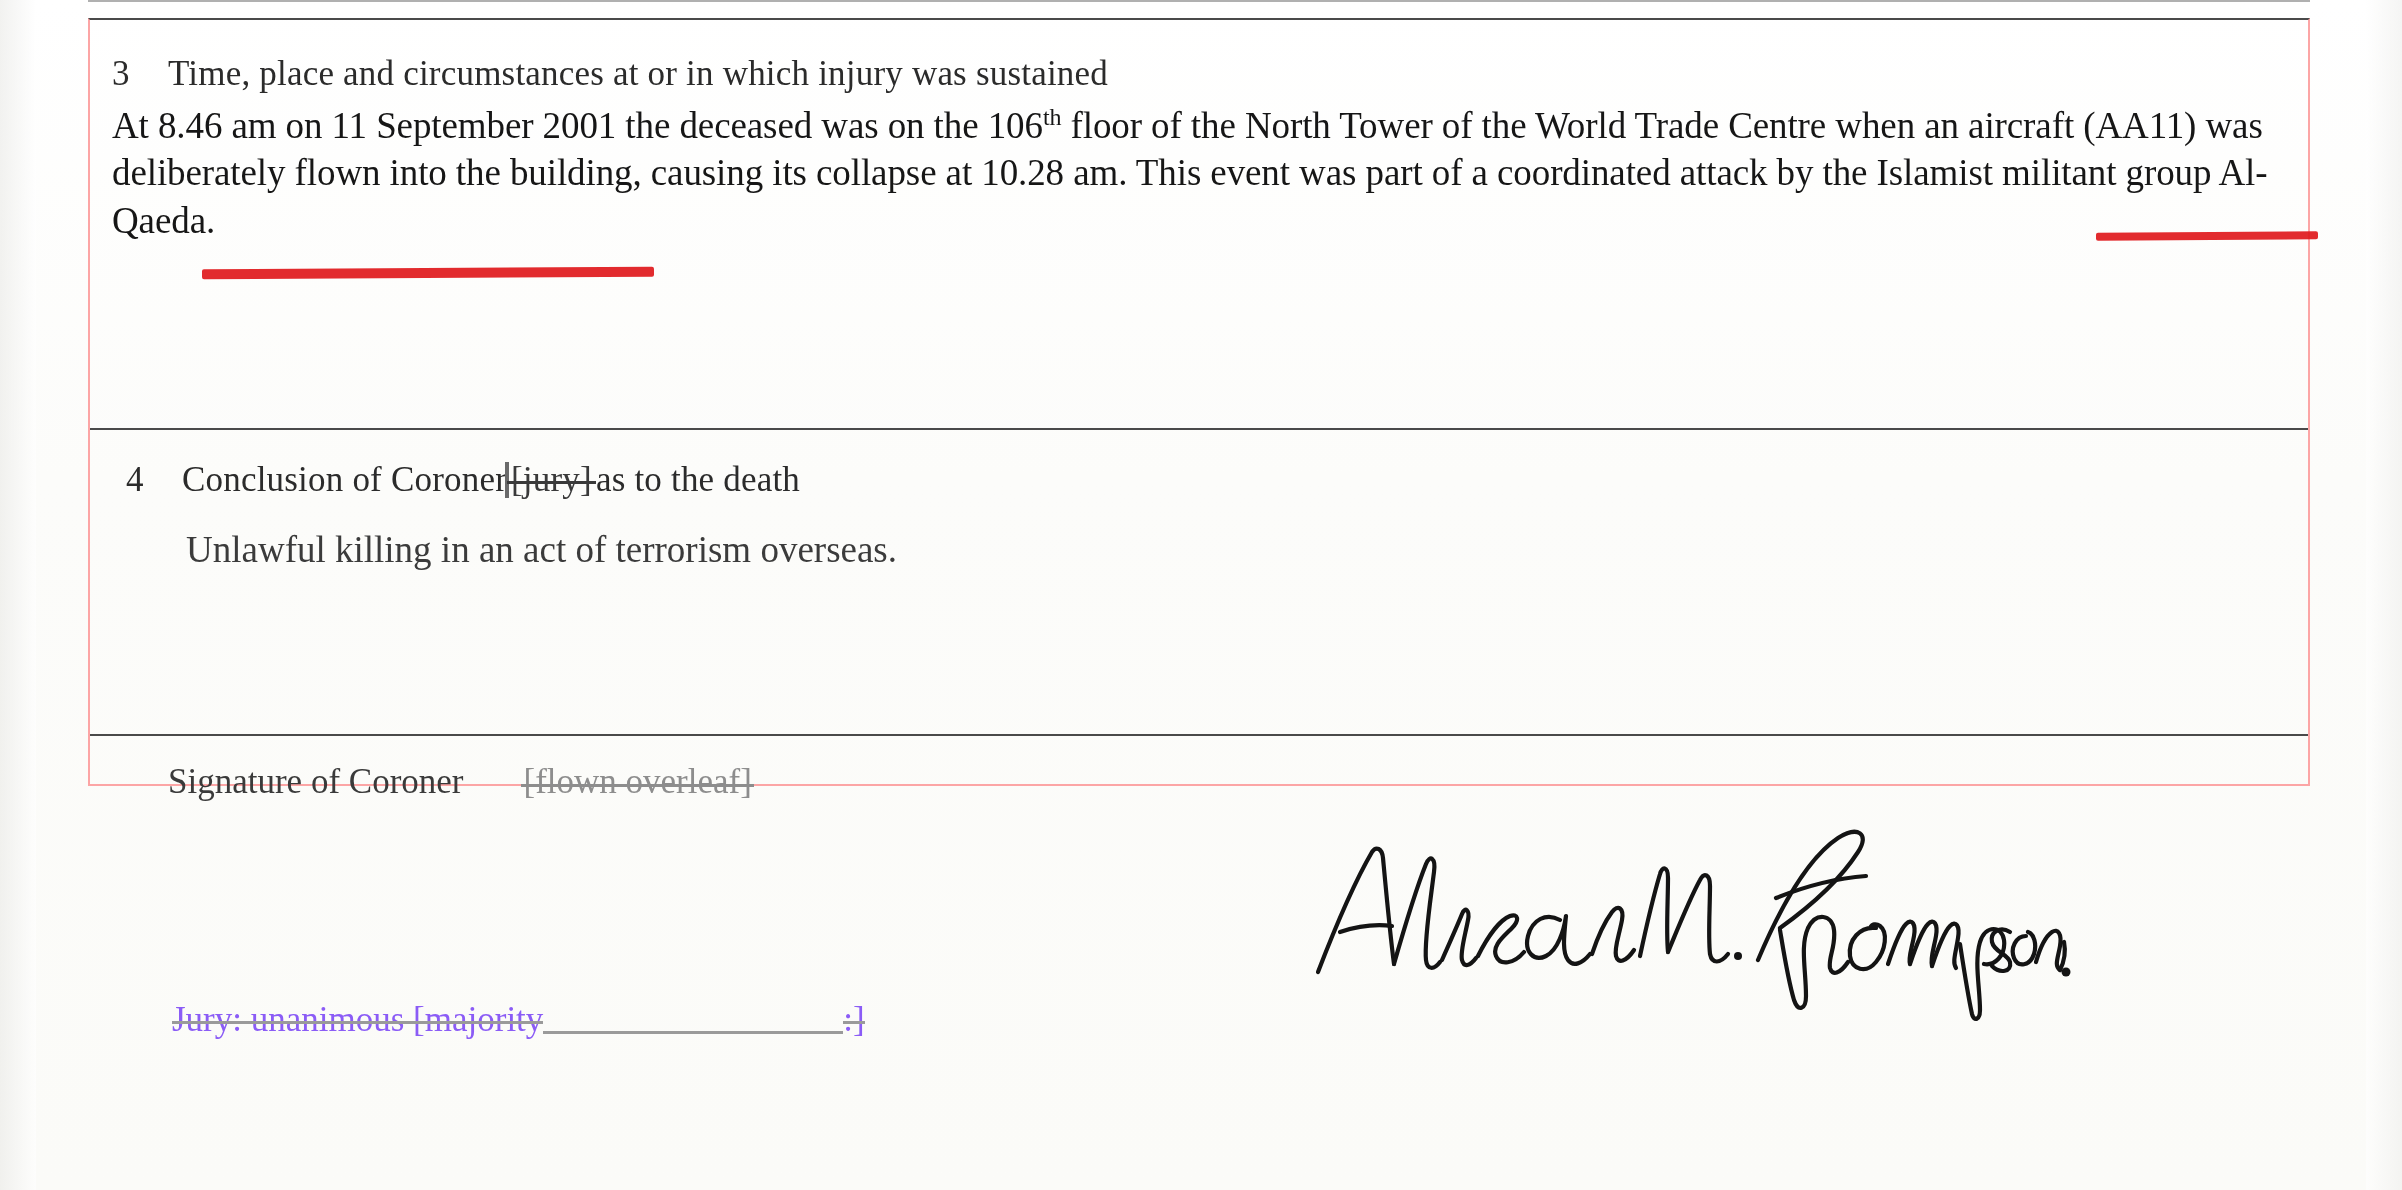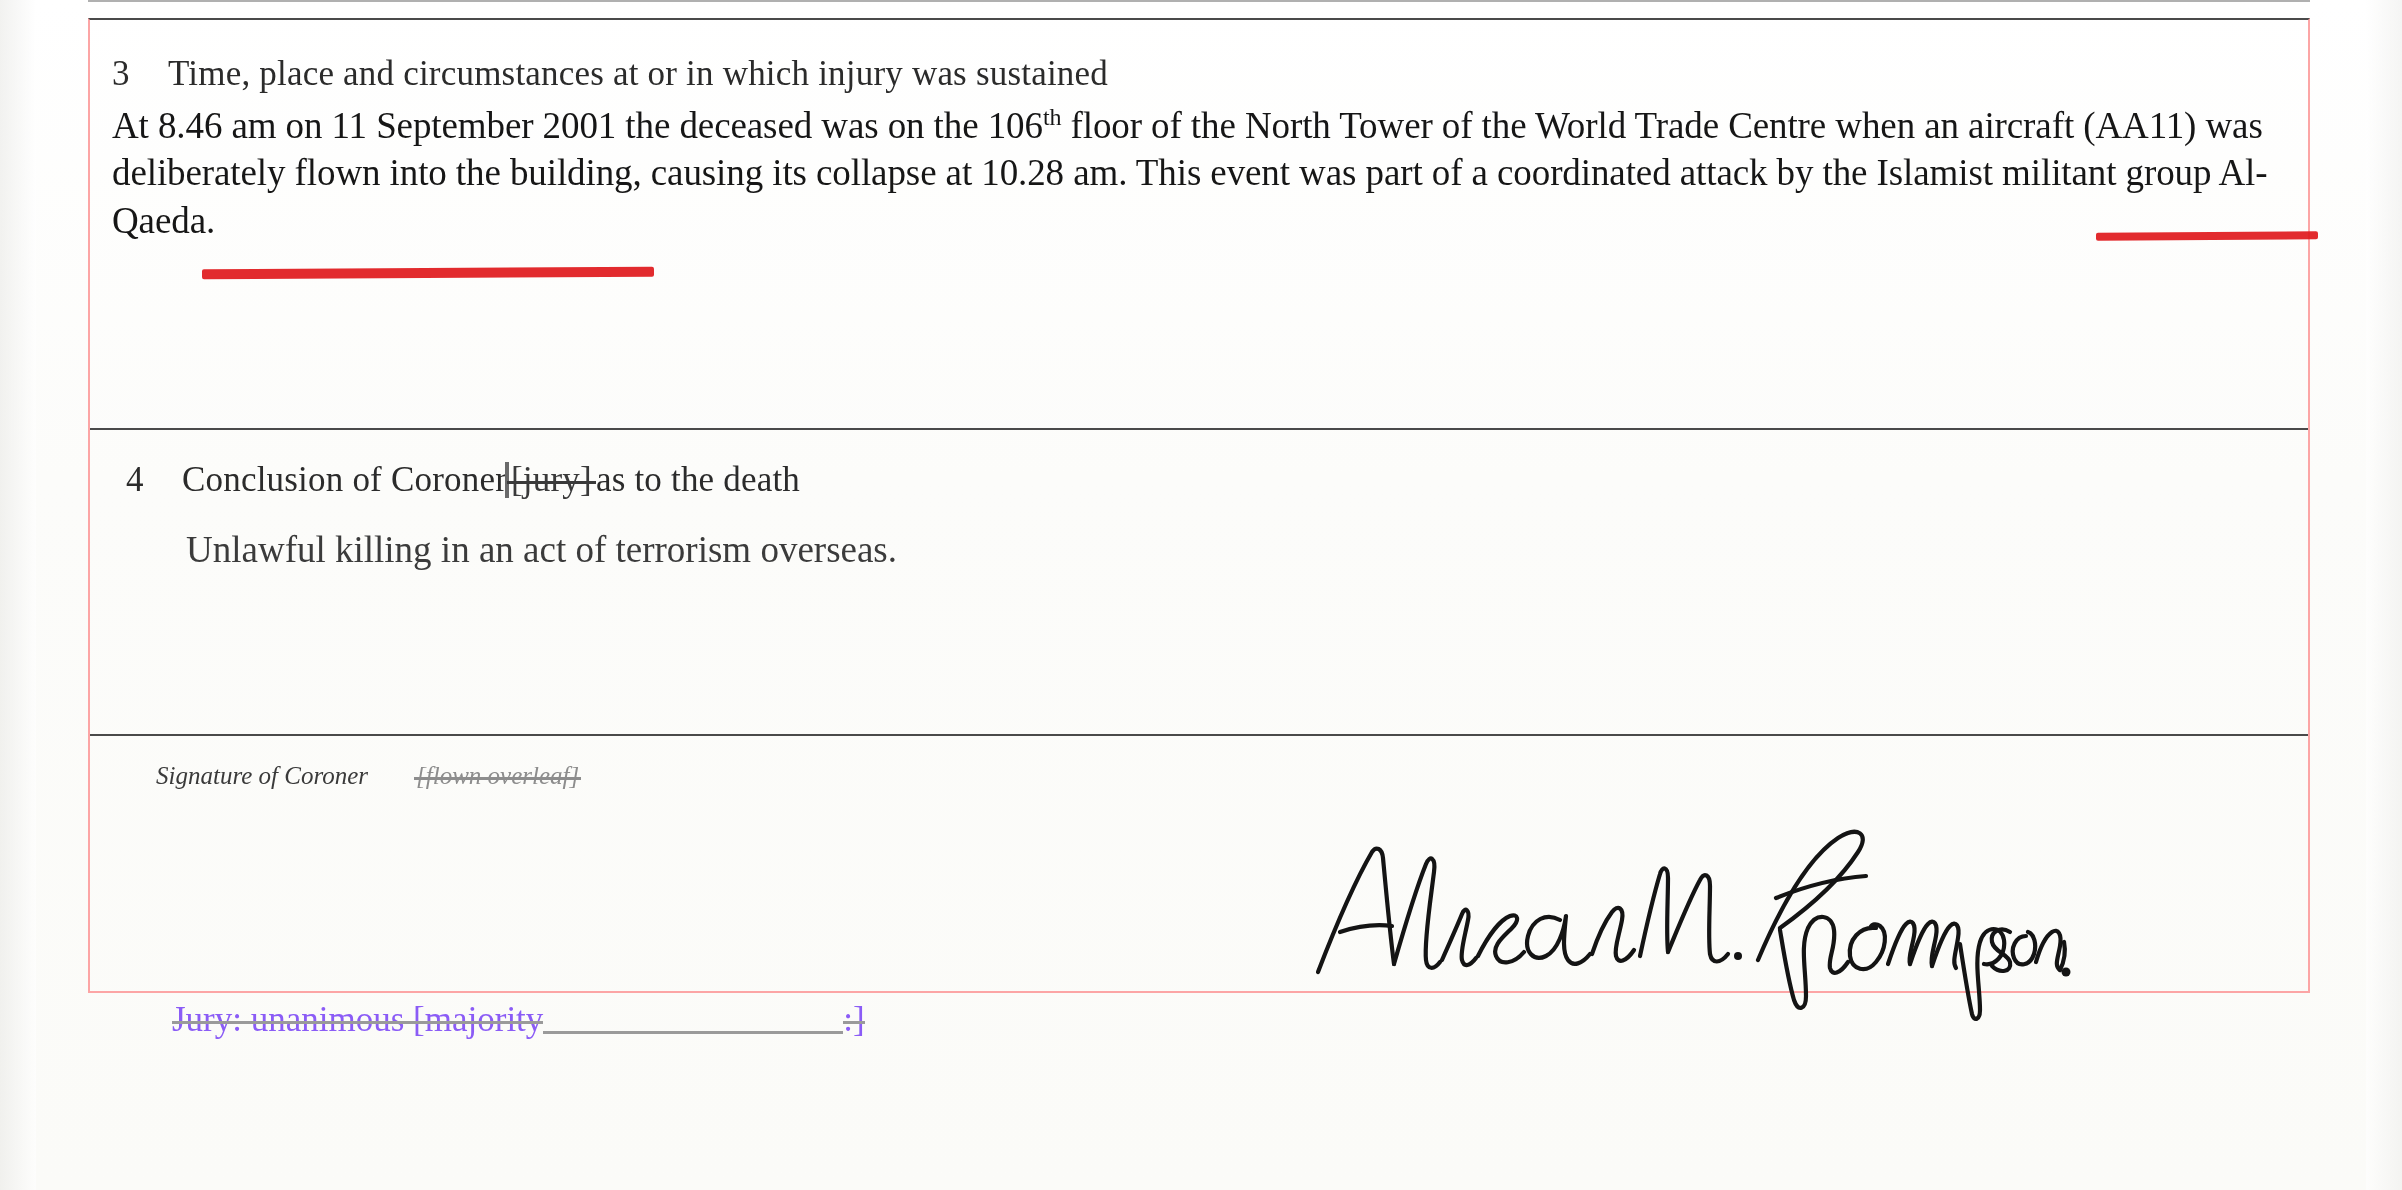--- a/index.html
+++ b/index.html
@@ -28,21 +28,21 @@
     inset: 0;
     background: linear-gradient(180deg, #ffffff 0%, #fcfcfa 40%, #fbfbf8 100%);
   }
 
   
   .form-frame {
     position: absolute;
     left: 88px;
     top: 18px;
     width: 2222px;
-    height: 975px;
+    height: 768px;
     border: 2px solid #fca5a5;
     border-top: 2px solid #4a4a4a;
     box-sizing: border-box;
   }
 
   .row {
     position: absolute;
     left: 0;
     right: 0;
     box-sizing: border-box;
@@ -146,24 +146,23 @@
   }
 
   .conclusion-text {
     margin: 28px 0 0 60px;
     font-size: 37px;
     color: #3b3b3b;
     font-family: "Liberation Serif", serif;
   }
 
   .sig-label {
-    margin-left: 44px;
-    font-size: 25px;
+    margin-left: 56px;
+    font-size: 35px;
     color: #3a3a3a;
-    font-style: italic;
   }
 
   .struck-faint {
     position: relative;
     display: inline-block;
     color: #8d8d8d;
   }
   .struck-faint::after {
     content: "";
     position: absolute;

